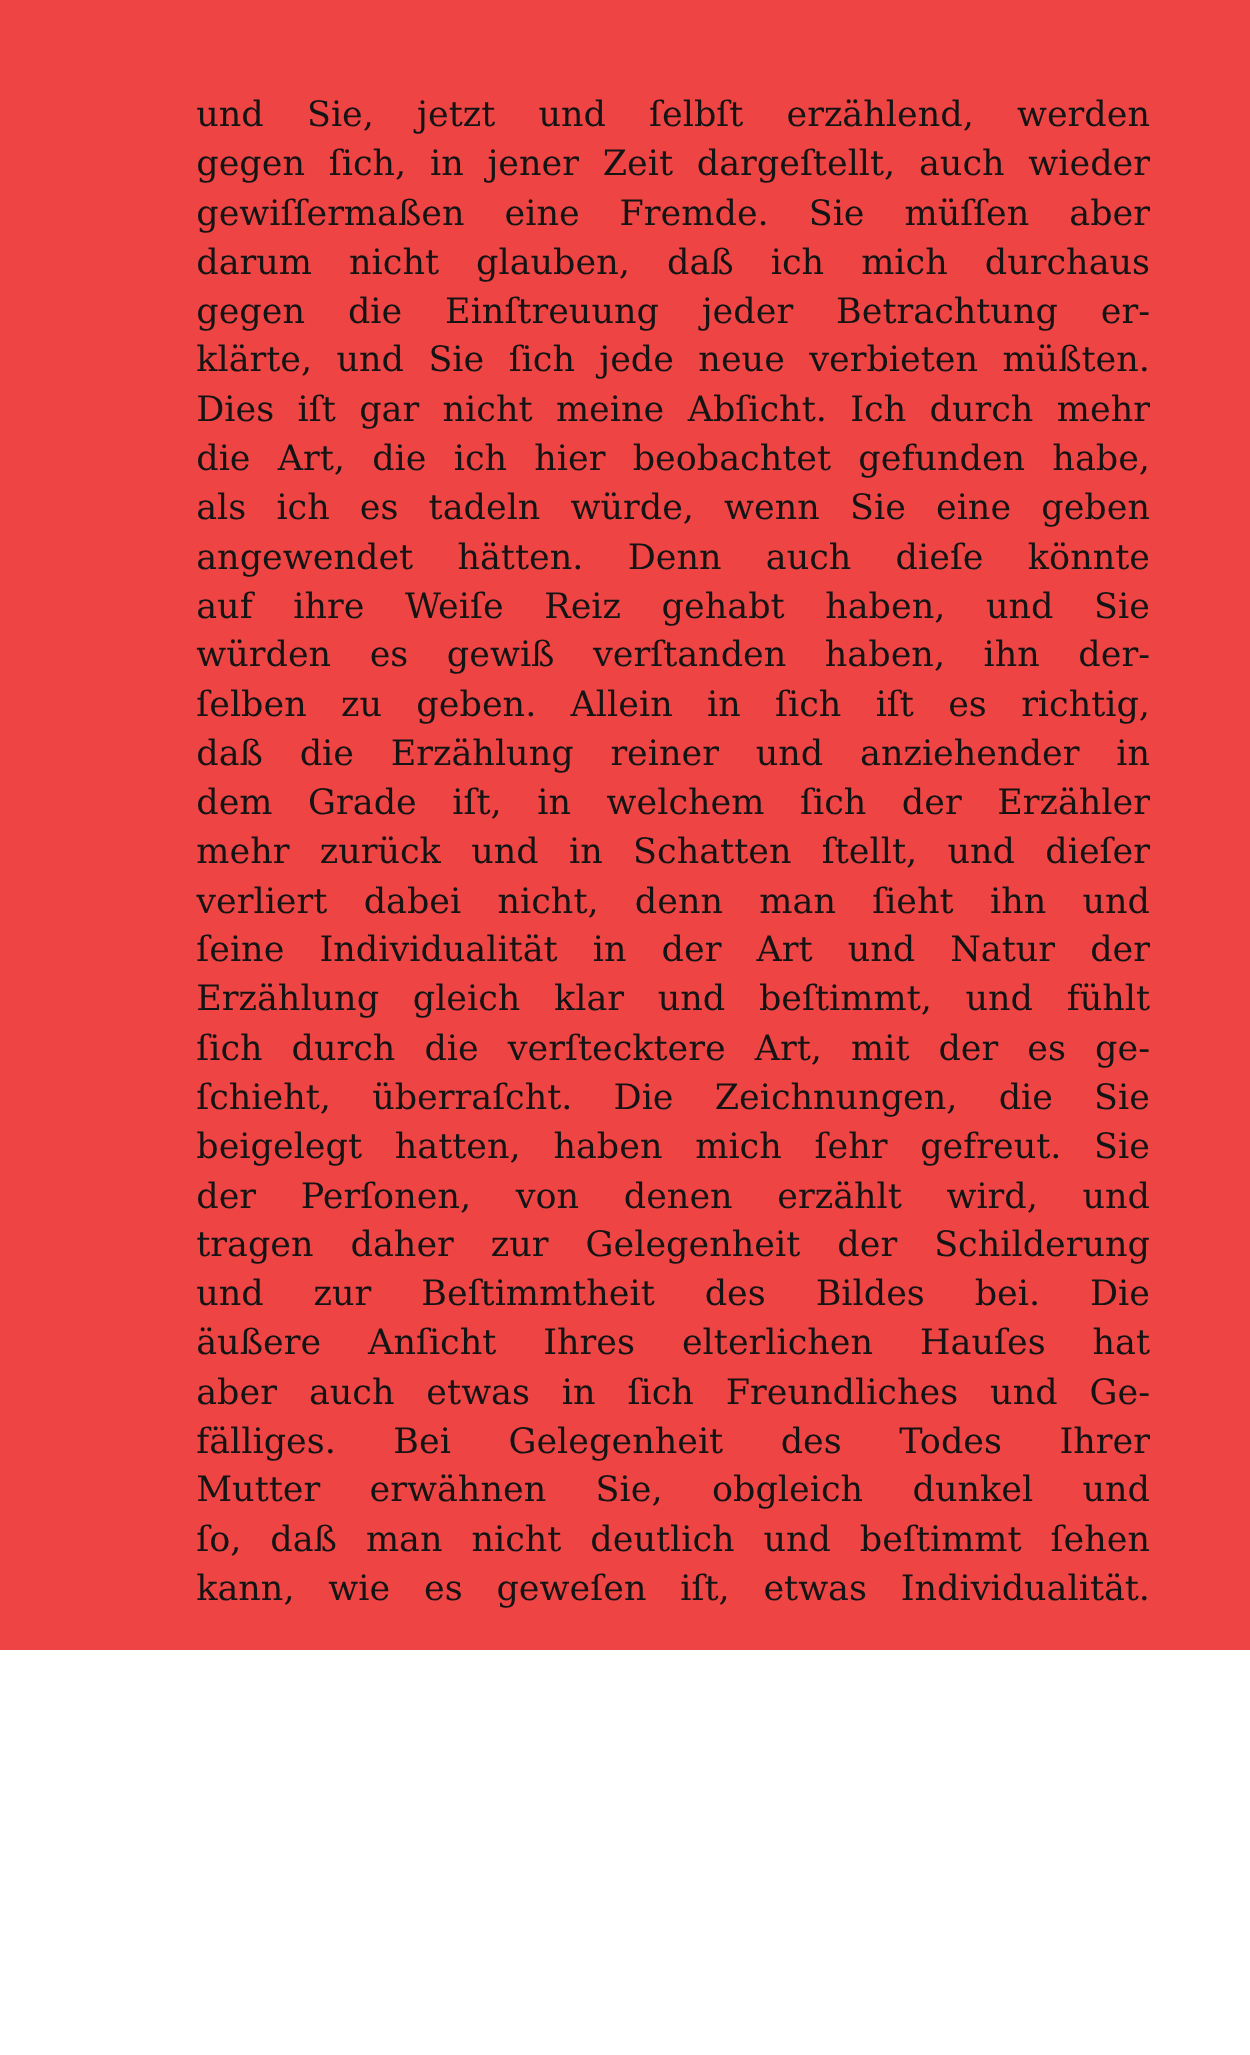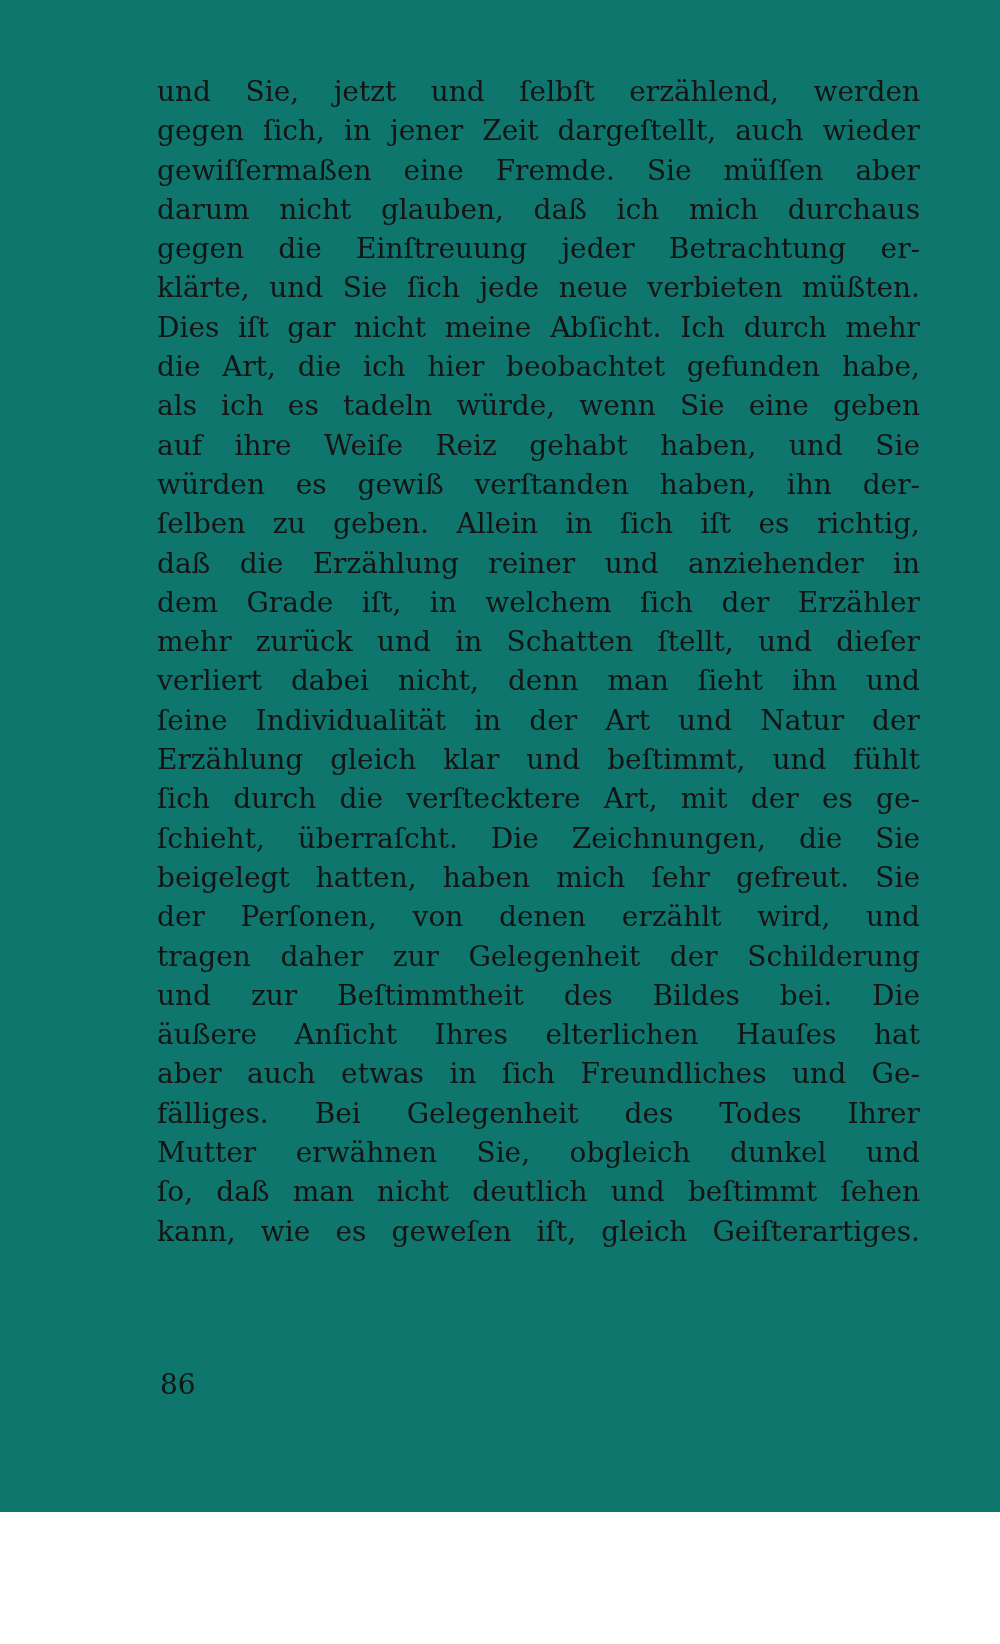--- a/index.html
+++ b/index.html
@@ -3,22 +3,22 @@
 <meta charset="utf-8">
 <style>
   html, body {
     margin: 0;
     padding: 0;
     background: #ffffff;
   }
   .page {
     position: relative;
     width: 1000px;
-    height: 1512px;
-    background: #0f766e;
+    height: 1320px;
+    background: #ef4444;
     overflow: hidden;
   }
   .textblock {
     position: absolute;
     left: 157px;
     top: 72px;
     width: 763px;
     font-family: "DejaVu Serif", "Liberation Serif", serif;
     font-size: 28px;
     color: #141414;
@@ -49,36 +49,37 @@
   <div class="textblock">
     <div class="line">und Sie, jetzt und ſelbſt erzählend, werden</div>
     <div class="line">gegen ſich, in jener Zeit dargeſtellt, auch wieder</div>
     <div class="line">gewiſſermaßen eine Fremde. Sie müſſen aber</div>
     <div class="line">darum nicht glauben, daß ich mich durchaus</div>
     <div class="line">gegen die Einſtreuung jeder Betrachtung er-</div>
     <div class="line">klärte, und Sie ſich jede neue verbieten müßten.</div>
     <div class="line">Dies iſt gar nicht meine Abſicht. Ich durch mehr</div>
     <div class="line">die Art, die ich hier beobachtet gefunden habe,</div>
     <div class="line">als ich es tadeln würde, wenn Sie eine geben</div>
+    <div class="line">angewendet hätten. Denn auch dieſe könnte</div>
     <div class="line">auf ihre Weiſe Reiz gehabt haben, und Sie</div>
     <div class="line">würden es gewiß verſtanden haben, ihn der-</div>
     <div class="line">ſelben zu geben. Allein in ſich iſt es richtig,</div>
     <div class="line">daß die Erzählung reiner und anziehender in</div>
     <div class="line">dem Grade iſt, in welchem ſich der Erzähler</div>
     <div class="line">mehr zurück und in Schatten ſtellt, und dieſer</div>
     <div class="line">verliert dabei nicht, denn man ſieht ihn und</div>
     <div class="line">ſeine Individualität in der Art und Natur der</div>
     <div class="line">Erzählung gleich klar und beſtimmt, und fühlt</div>
     <div class="line">ſich durch die verſtecktere Art, mit der es ge-</div>
     <div class="line">ſchieht, überraſcht. Die Zeichnungen, die Sie</div>
     <div class="line">beigelegt hatten, haben mich ſehr gefreut. Sie</div>
     <div class="line">der Perſonen, von denen erzählt wird, und</div>
     <div class="line">tragen daher zur Gelegenheit der Schilderung</div>
     <div class="line">und zur Beſtimmtheit des Bildes bei. Die</div>
     <div class="line">äußere Anſicht Ihres elterlichen Hauſes hat</div>
     <div class="line">aber auch etwas in ſich Freundliches und Ge-</div>
     <div class="line">fälliges. Bei Gelegenheit des Todes Ihrer</div>
     <div class="line">Mutter erwähnen Sie, obgleich dunkel und</div>
     <div class="line">ſo, daß man nicht deutlich und beſtimmt ſehen</div>
-    <div class="line">kann, wie es geweſen iſt, gleich Geiſterartiges.</div>
+    <div class="line">kann, wie es geweſen iſt, etwas Individualität.</div>
   </div>
   <div class="page-number">86</div>
 </div>
 
 </body></html>

